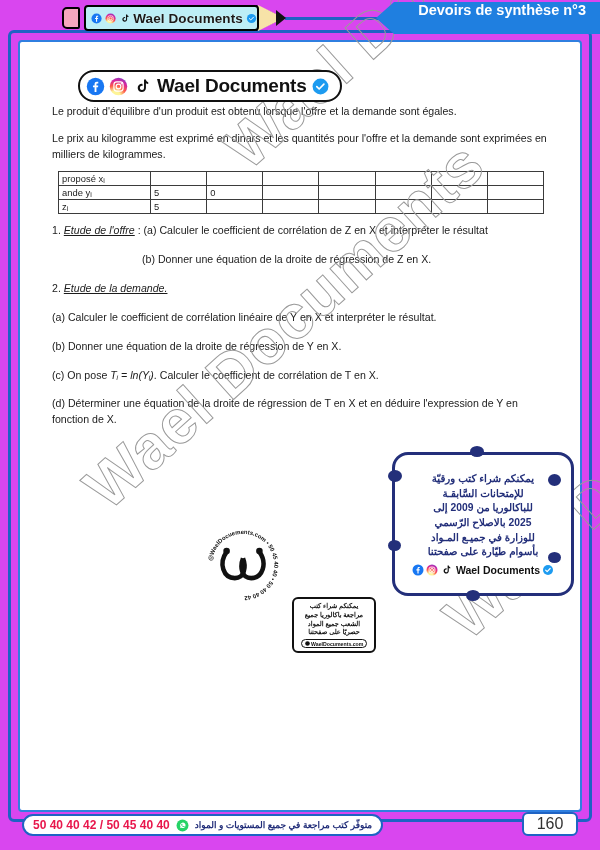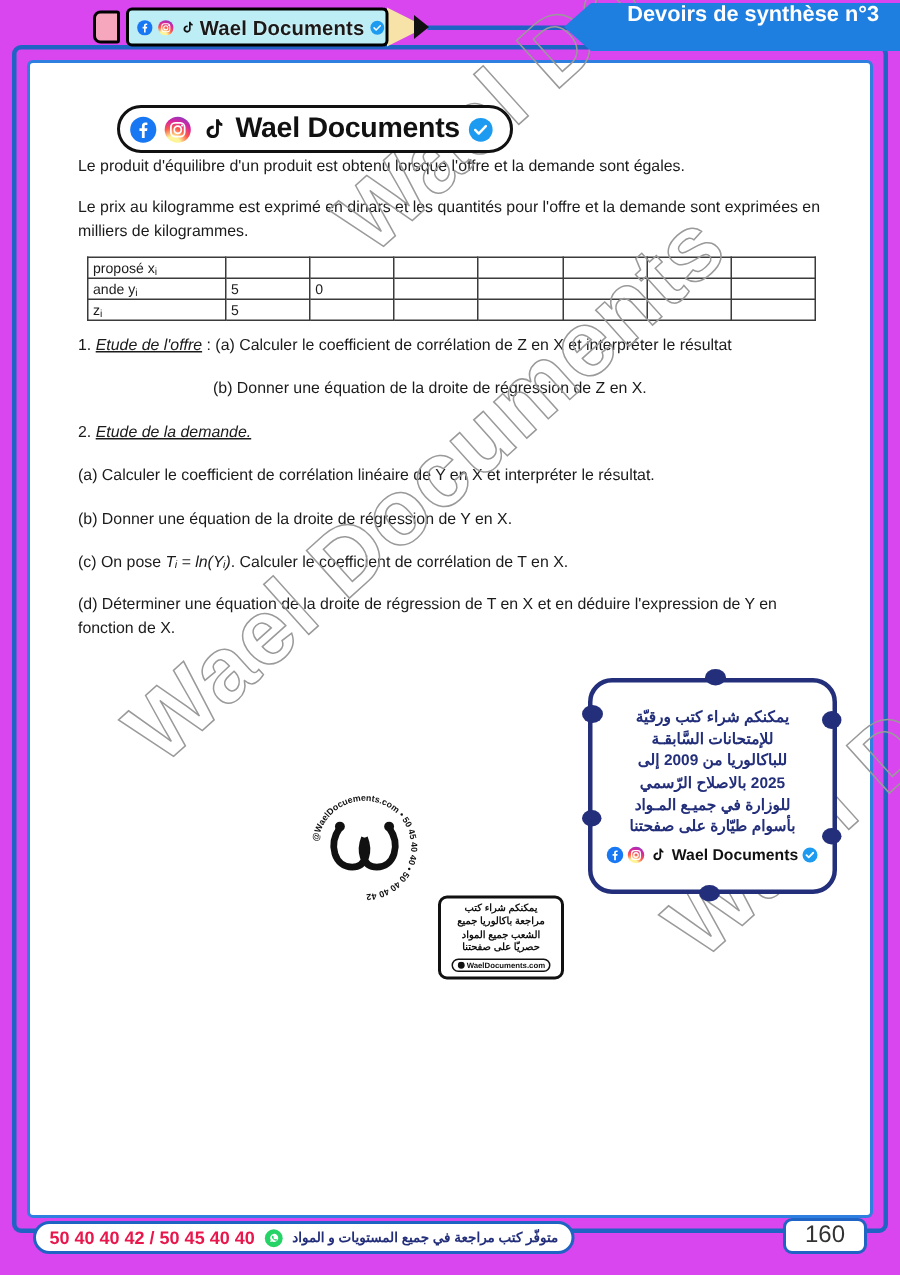--- a/index.html
+++ b/index.html
@@ -153,21 +153,21 @@
     padding: 0 3px;
     overflow: hidden;
     white-space: nowrap;
   }
   td.lbl { width: 92px; }
   .sub { font-size: 7px; vertical-align: -1px; }
 
   
   .promo-blue {
     position: absolute; left: 392px; top: 452px;
-    width: 166px; height: 144px;
+    width: 182px; height: 144px;
     border: 3px solid #232f7a;
     border-radius: 16px;
     background: #fff;
     z-index: 7;
     display: flex; flex-direction: column;
     align-items: center; justify-content: center;
     padding: 5px 7px;
   }
   .promo-blue .ln {
     color: #232f7a; font-size: 10.3px; font-weight: bold;

